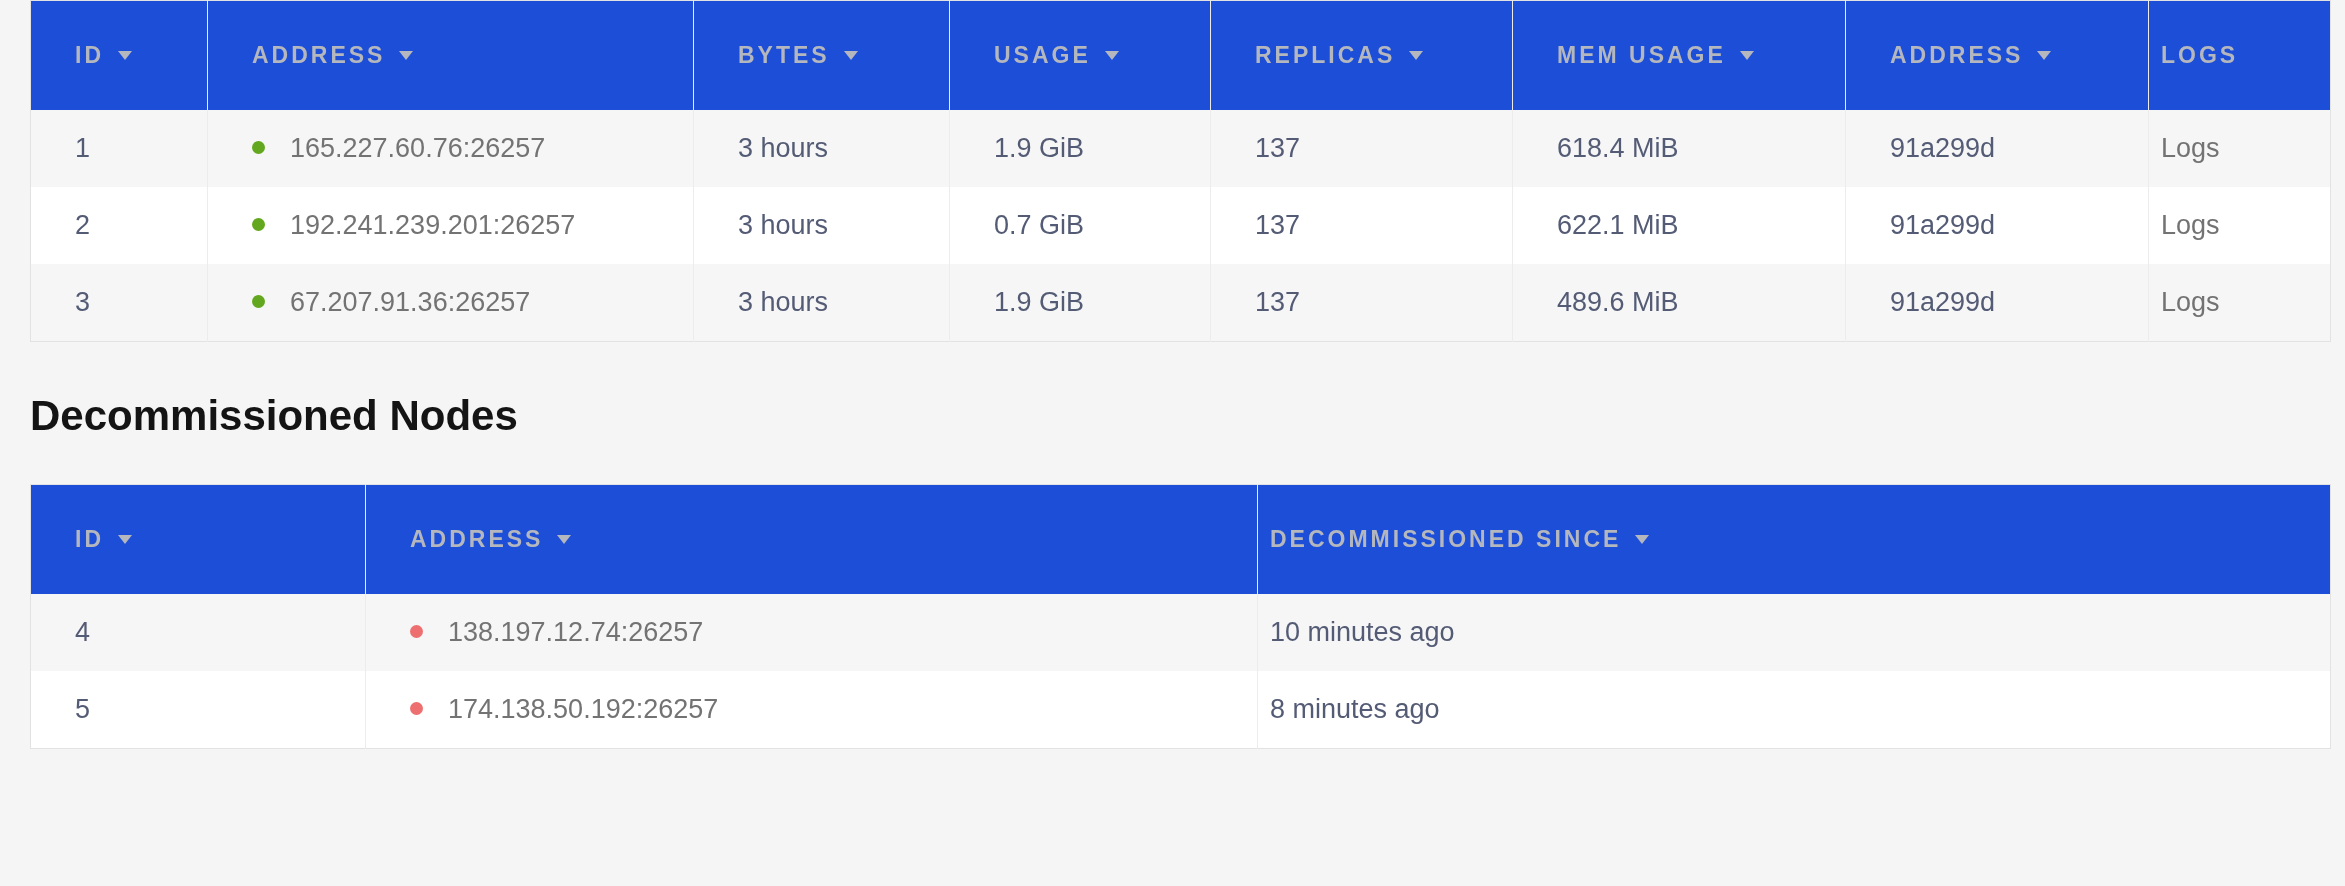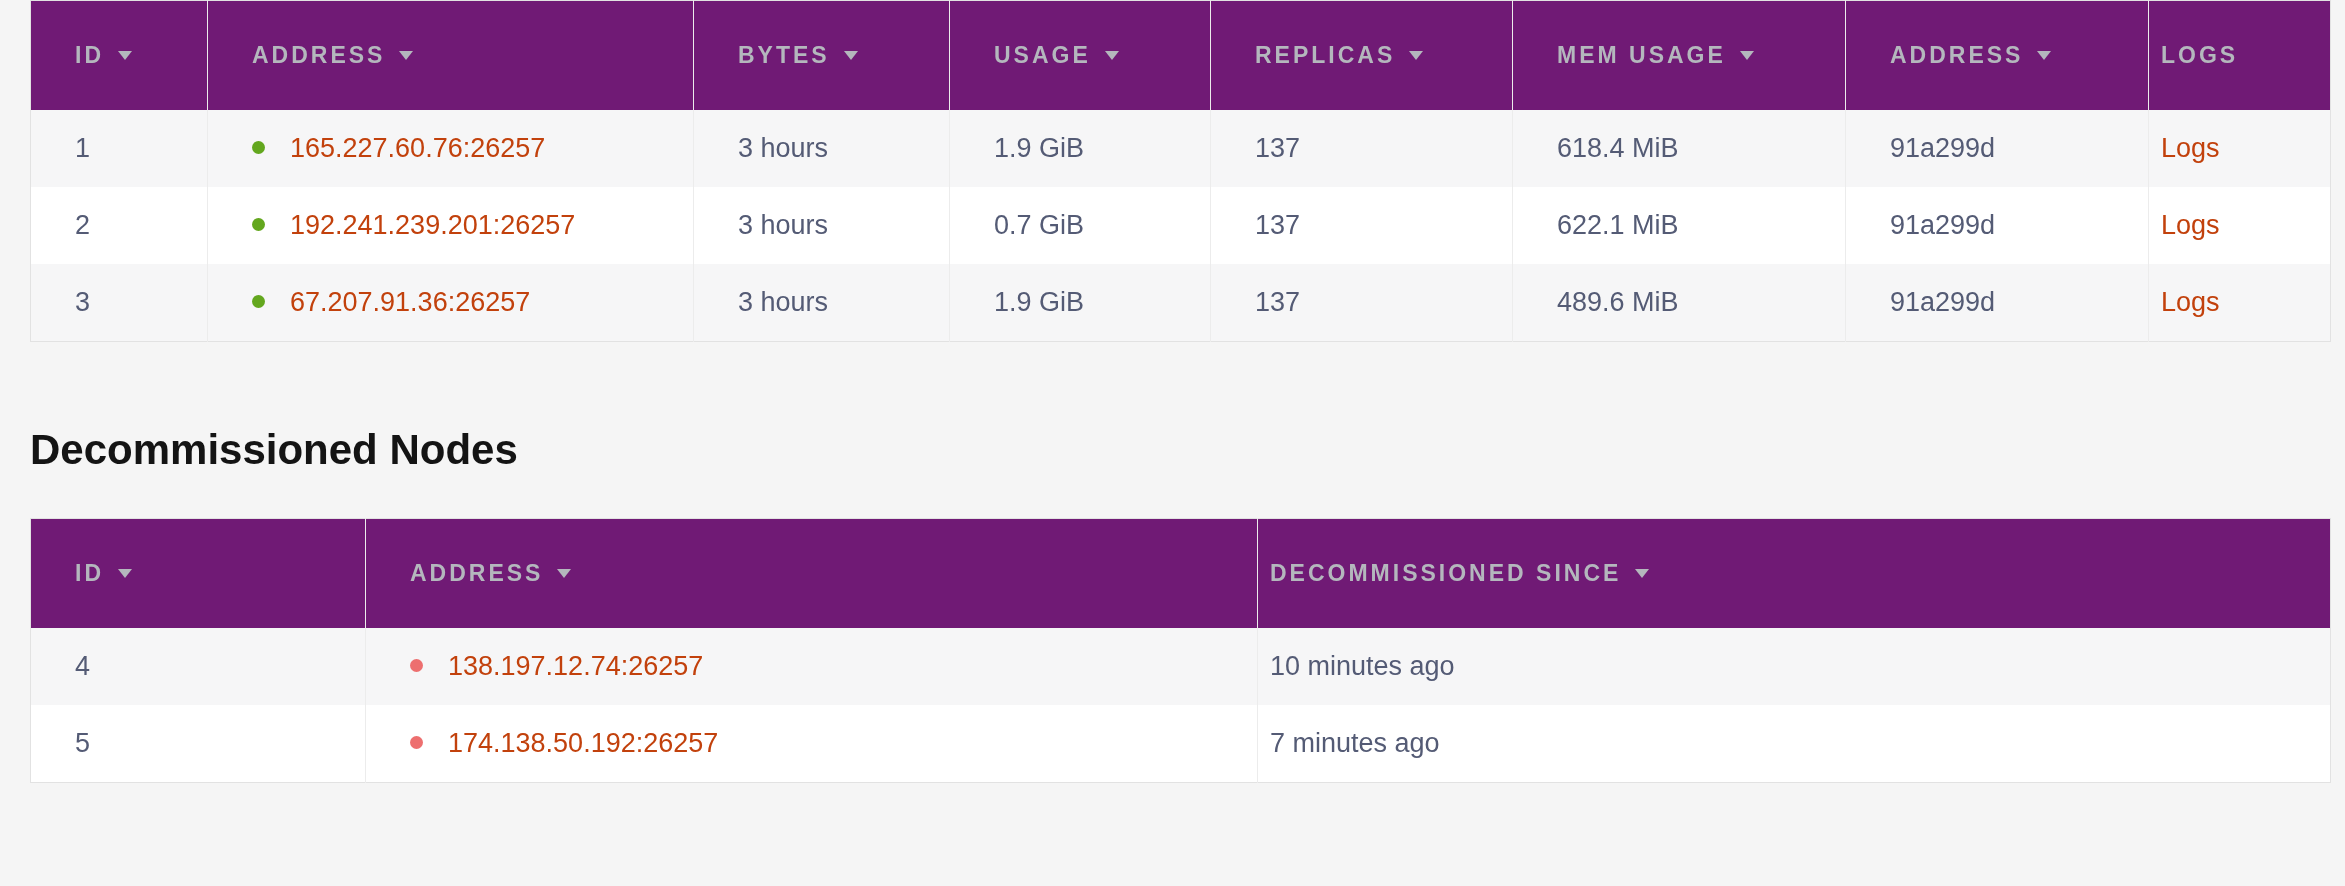--- a/index.html
+++ b/index.html
@@ -22,40 +22,40 @@
     line-height: 48px;
     font-weight: 700;
     color: #141414;
     margin: 0;
   }
   .title-live {
     padding-top: 10px;
     margin-bottom: 44px;
   }
   .title-decomm {
-    margin-top: 84px;
+    margin-top: 50px;
     margin-bottom: 44px;
   }
   table.nodes {
     width: 100%;
     table-layout: fixed;
     border-collapse: collapse;
     background: #ffffff;
     border: 1px solid #e2e2e2;
   }
   table.nodes th {
     height: 109px;
     font-size: 23px;
     font-weight: 700;
     letter-spacing: 3px;
     color: #b4b7bd;
     text-align: left;
     padding: 0 0 0 44px;
     border-right: 1px solid #ececec;
-    background: #701a75;
+    background: #1d4ed8;
     cursor: pointer;
     white-space: nowrap;
     overflow: hidden;
   }
   table.nodes td {
     height: 77px;
     font-size: 27px;
     color: #545b75;
     text-align: left;
     padding: 0 0 0 44px;
@@ -87,21 +87,21 @@
     width: 13px;
     height: 13px;
     border-radius: 50%;
     vertical-align: middle;
     margin-right: 25px;
     margin-top: -4px;
   }
   .dot-live { background: #63a71e; }
   .dot-dead { background: #ed6f6f; }
   a.cell-link {
-    color: #c2410c;
+    color: #737373;
     text-decoration: none;
     cursor: pointer;
   }
 </style>
 </head>
 <body>
 
 <div class="page">
 
 
@@ -179,18 +179,18 @@
     </thead>
     <tbody>
       <tr>
         <td>4</td>
         <td><span class="status-dot dot-dead"></span><a class="cell-link">138.197.12.74:26257</a></td>
         <td>10 minutes ago</td>
       </tr>
       <tr>
         <td>5</td>
         <td><span class="status-dot dot-dead"></span><a class="cell-link">174.138.50.192:26257</a></td>
-        <td>7 minutes ago</td>
+        <td>8 minutes ago</td>
       </tr>
     </tbody>
   </table>
 
 </div>
 
 </body></html>

